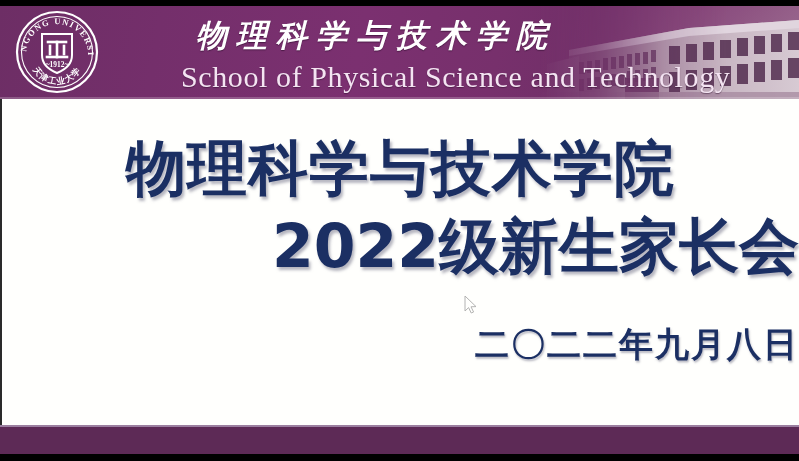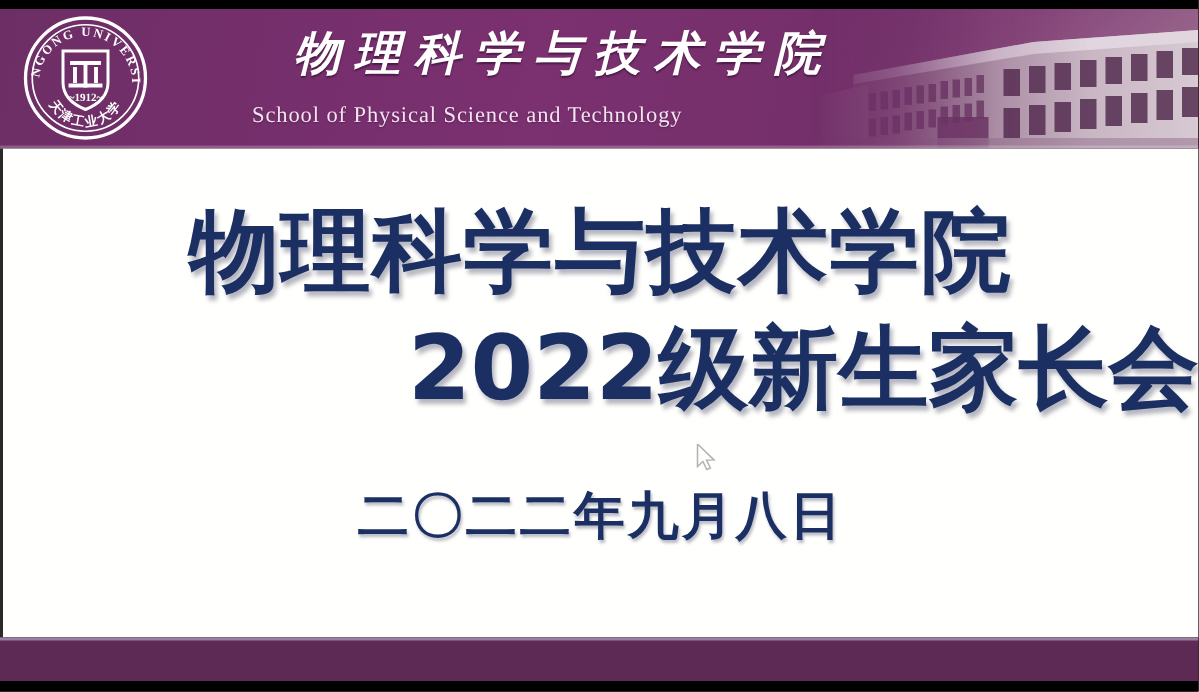--- a/index.html
+++ b/index.html
@@ -84,25 +84,25 @@
     font-size: 31px;
     font-weight: 700;
     font-style: italic;
     letter-spacing: 9px;
     line-height: 34px;
     white-space: nowrap;
     text-shadow: 0 1px 1px rgba(40,10,40,0.55);
   }
   .header-en {
     position: absolute;
-    left: 168px;
+    left: 181px;
     top: 58px;
     color: #f4e4f2;
     font-family: "Liberation Serif", "DejaVu Serif", serif;
-    font-size: 15px;
+    font-size: 30px;
     font-weight: 400;
     letter-spacing: 0.6px;
     line-height: 26px;
     white-space: nowrap;
     text-shadow: 0 1px 1px rgba(40,10,40,0.45);
   }
 
   
   .slide-body {
     position: absolute;
@@ -133,21 +133,21 @@
   .title-line.line2 {
     letter-spacing: 0px;
     text-align: right;
   }
 
   .date-line {
     position: absolute;
     top: 224px;
     left: 0;
     width: 797px;
-    text-align: center;
+    text-align: right;
     font-family: "DejaVu Sans", "Liberation Sans", sans-serif;
     font-weight: 700;
     font-size: 34px;
     line-height: 42px;
     color: #1b2f63;
     letter-spacing: 2px;
     white-space: nowrap;
     text-shadow: 1px 2px 2px rgba(120,120,140,0.5);
   }
 

